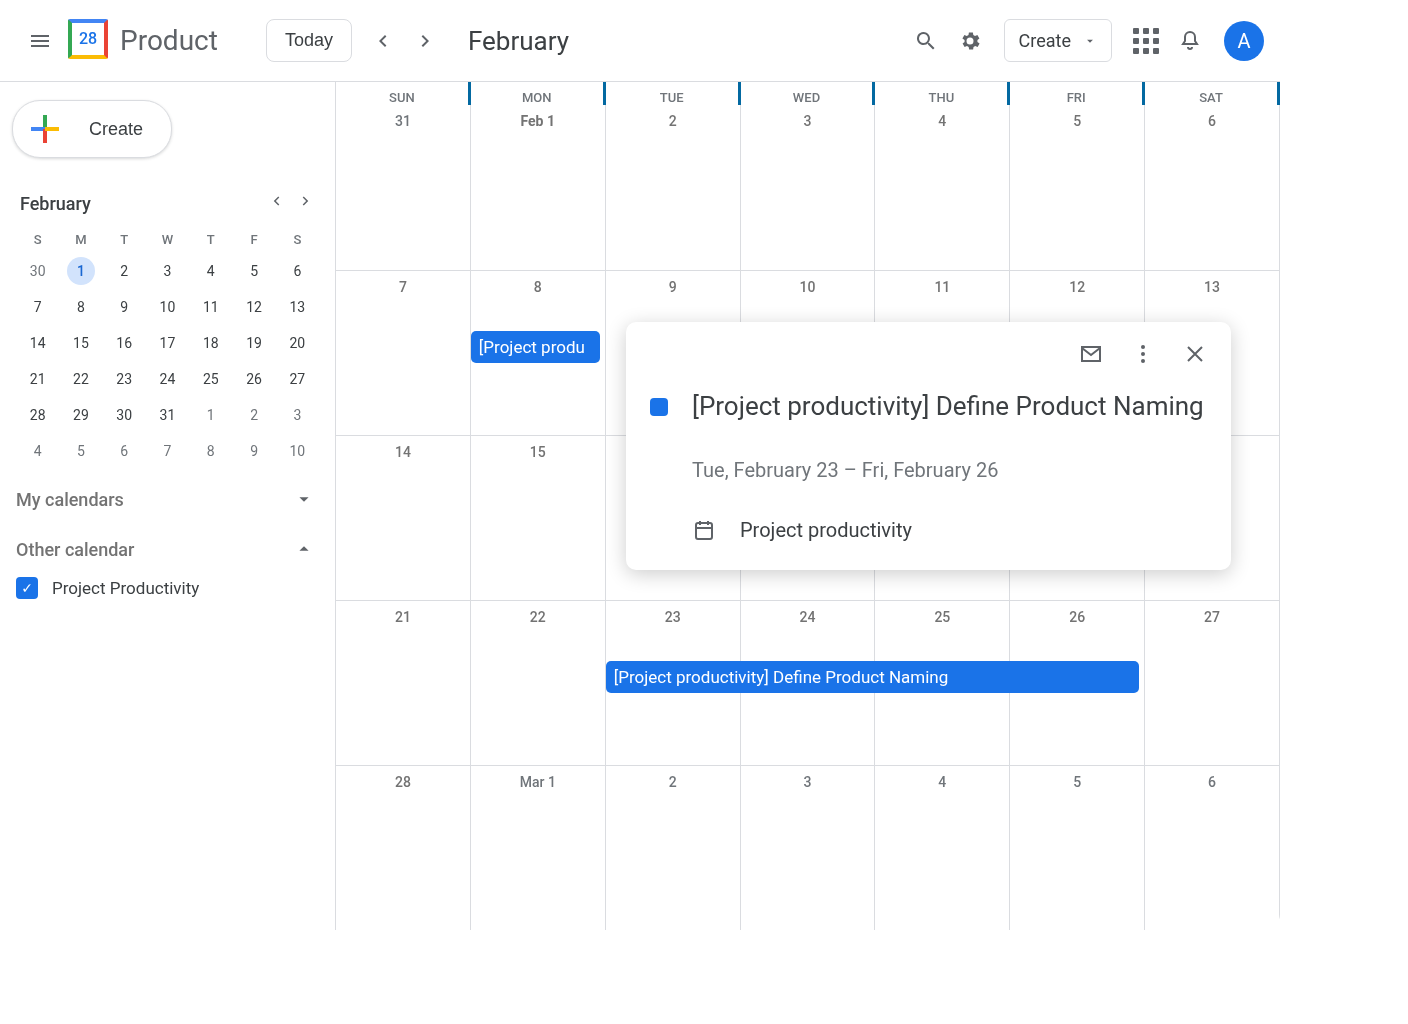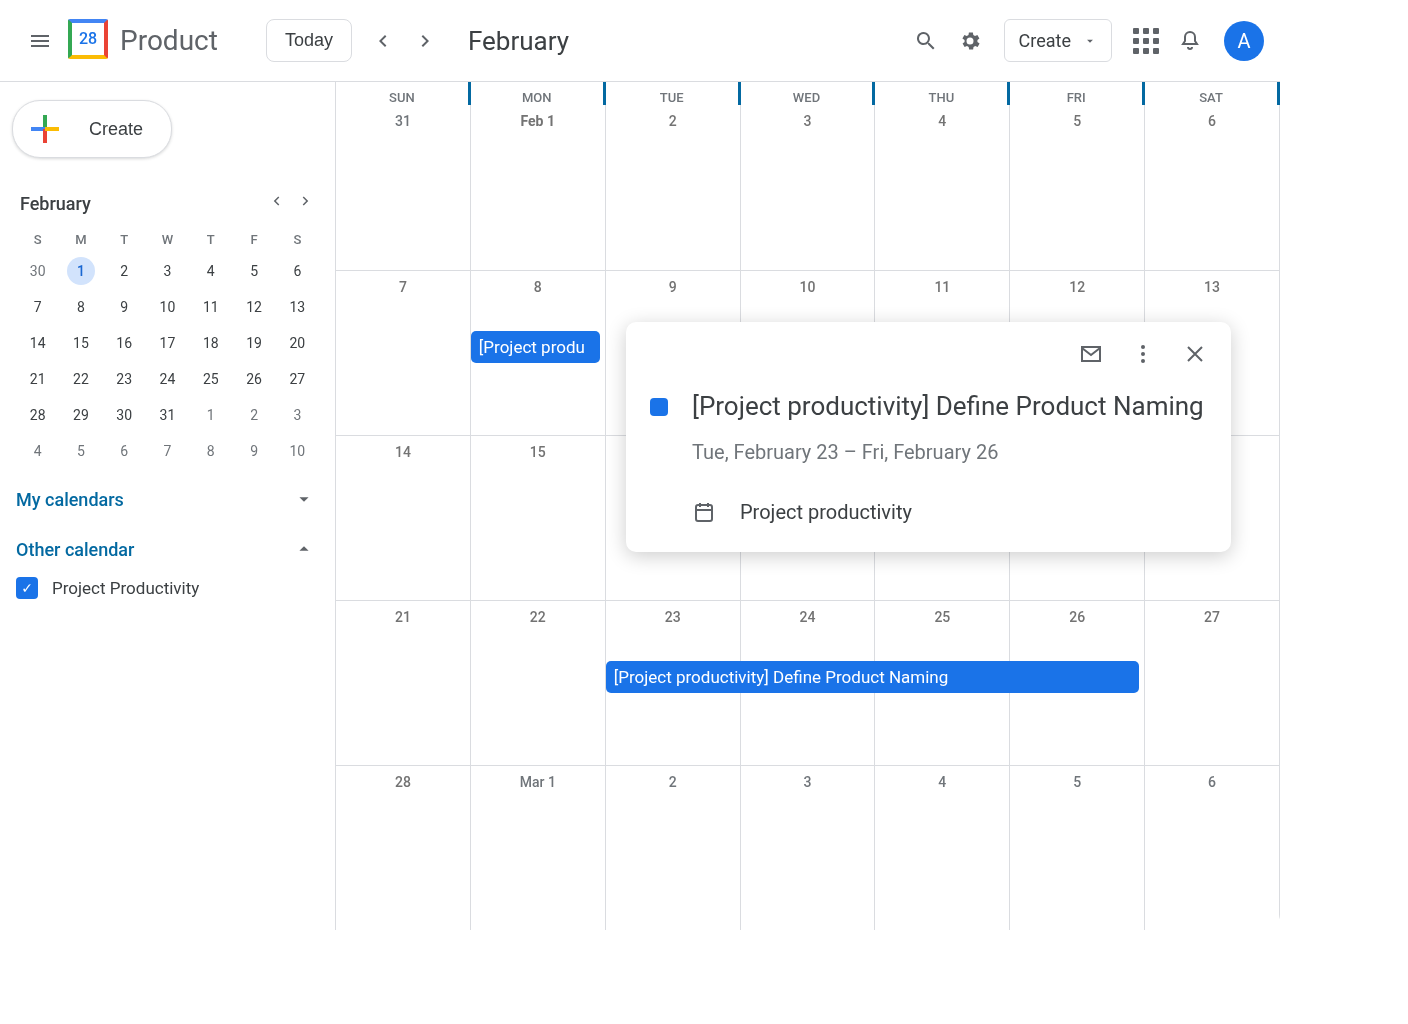--- a/index.html
+++ b/index.html
@@ -31,40 +31,40 @@
 .mini-cal-header { display: flex; align-items: center; justify-content: space-between; padding: 4px 8px 12px 8px; }
 .mini-cal-title { font-size: 18px; font-weight: 500; color: #3c4043; }
 .mini-nav { display: flex; gap: 12px; }
 .mini-grid { display: grid; grid-template-columns: repeat(7, 1fr); text-align: center; font-size: 14px; color: #3c4043; padding: 0 4px; }
 .mini-dow { color: #70757a; font-size: 13px; padding: 6px 0; font-weight: 500; }
 .mini-day { padding: 8px 0; cursor: pointer; border-radius: 50%; width: 28px; height: 28px; margin: 4px auto; display: flex; align-items: center; justify-content: center; }
 .mini-day.today { background: #d2e3fc; color: #1967d2; font-weight: 500; }
 .mini-day.other { color: #70757a; }
 .add-cal-row { display: flex; align-items: center; gap: 12px; margin-top: 18px; }
 .add-cal { flex: 1; padding: 14px 12px; background: #f1f3f4; border-radius: 6px; color: #5f6368; font-size: 16px; cursor: text; }
-.section-head { display: flex; align-items: center; justify-content: space-between; padding: 18px 8px 8px 4px; font-size: 18px; font-weight: 500; color: #0369a1; cursor: pointer; }
+.section-head { display: flex; align-items: center; justify-content: space-between; padding: 18px 8px 8px 4px; font-size: 18px; font-weight: 500; color: #737373; cursor: pointer; }
 .cal-item { display: flex; align-items: center; gap: 14px; padding: 8px 4px; font-size: 17px; color: #3c4043; }
 .cbx { width: 22px; height: 22px; border-radius: 4px; background: #1a73e8; display: flex; align-items: center; justify-content: center; color: #fff; font-size: 14px; cursor: pointer; }
 .grid-area { flex: 1; border-left: 1px solid #dadce0; display: flex; flex-direction: column; position: relative; }
 .dow-row { display: grid; grid-template-columns: repeat(7, 1fr); }
 .dow-cell { border-right: 3px solid #0369a1; text-align: center; font-size: 13px; font-weight: 500; color: #70757a; padding: 8px 0 0 0; }
 .weeks { flex: 1; display: grid; grid-template-rows: repeat(5, 1fr); position: relative; }
 .week { display: grid; grid-template-columns: repeat(7, 1fr); border-top: 1px solid #dadce0; position: relative; }
 .week:first-child { border-top: none; }
 .day-cell { border-right: 1px solid #dadce0; padding: 6px 0 0 0; text-align: center; position: relative; }
 .day-num { font-size: 14px; font-weight: 500; color: #737373; display: inline-block; padding: 2px 4px; }
 .day-cell.today .day-num { font-weight: 700; }
 .day-cell.other .day-num { color: #70757a; }
 .event-bar { position: absolute; height: 28px; background: #1a73e8; color: #fff; font-size: 17px; display: flex; align-items: center; padding: 16px 8px; border-radius: 5px; top: 60px; overflow: hidden; white-space: nowrap; cursor: pointer; }
 .popup { position: absolute; background: #fff; border-radius: 10px; box-shadow: 0 4px 20px rgba(0,0,0,.2); padding: 20px 24px 28px 24px; z-index: 10; }
 .popup-actions { display: flex; justify-content: flex-end; gap: 28px; color: #5f6368; margin-bottom: 20px; }
 .popup-body { display: flex; gap: 24px; }
 .color-sq { width: 18px; height: 18px; background: #1a73e8; border-radius: 4px; margin-top: 8px; flex-shrink: 0; }
 .ev-title { font-size: 26px; color: #3c4043; line-height: 1.3; }
-.ev-dates { font-size: 20px; color: #70757a; margin-top: 16px; }
+.ev-dates { font-size: 20px; color: #70757a; margin-top: 34px; }
 .ev-row { display: flex; align-items: center; gap: 24px; margin-top: 36px; font-size: 20px; color: #3c4043; }
 svg { width: 24px; height: 24px; }
 </style>
 </head>
 <body>
 
 <div class="header">
   <div class="menu-btn">
     <svg viewBox="0 0 24 24">
         <path fill="#5f6368" d="M3 6h18v2H3zm0 5h18v2H3zm0 5h18v2H3z"></path>

